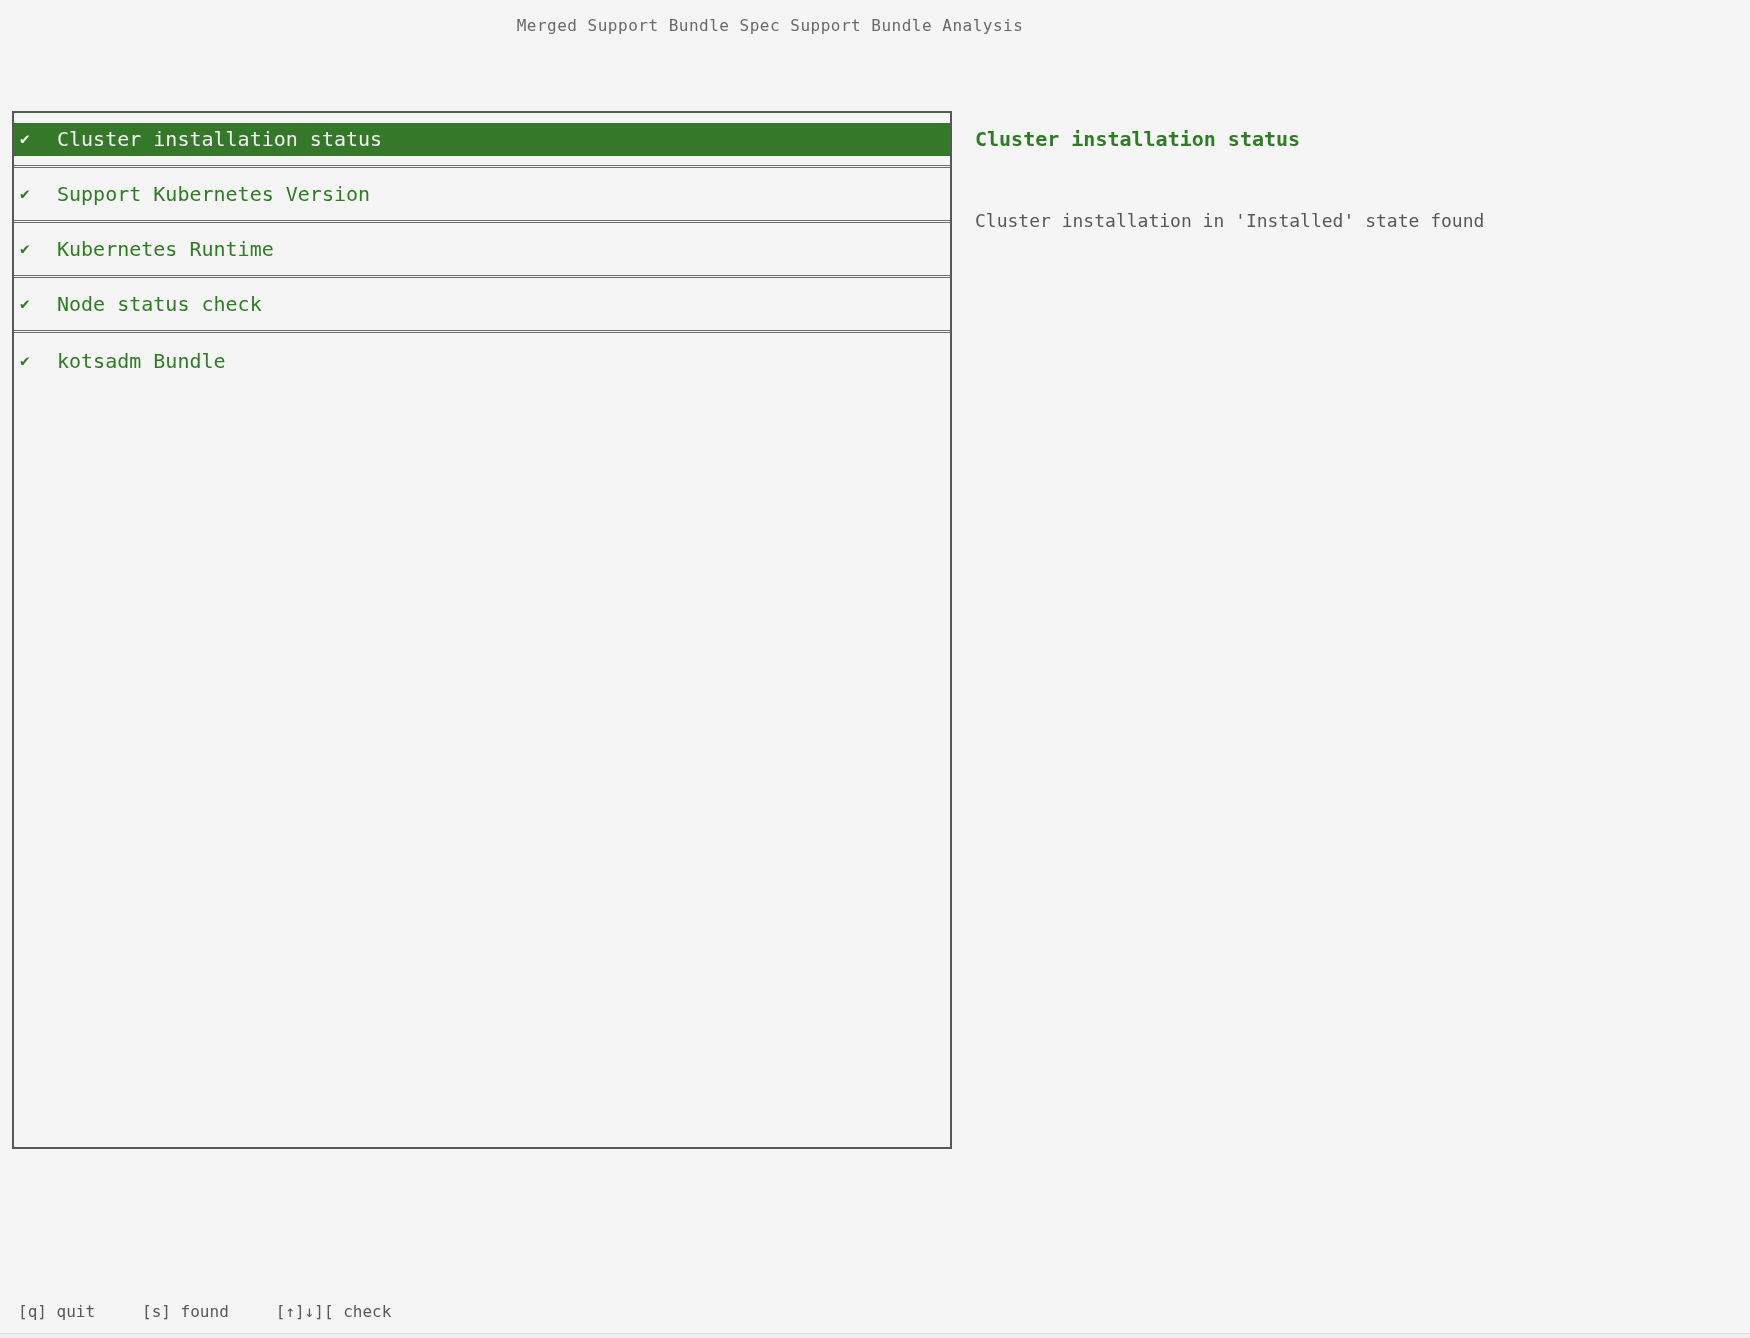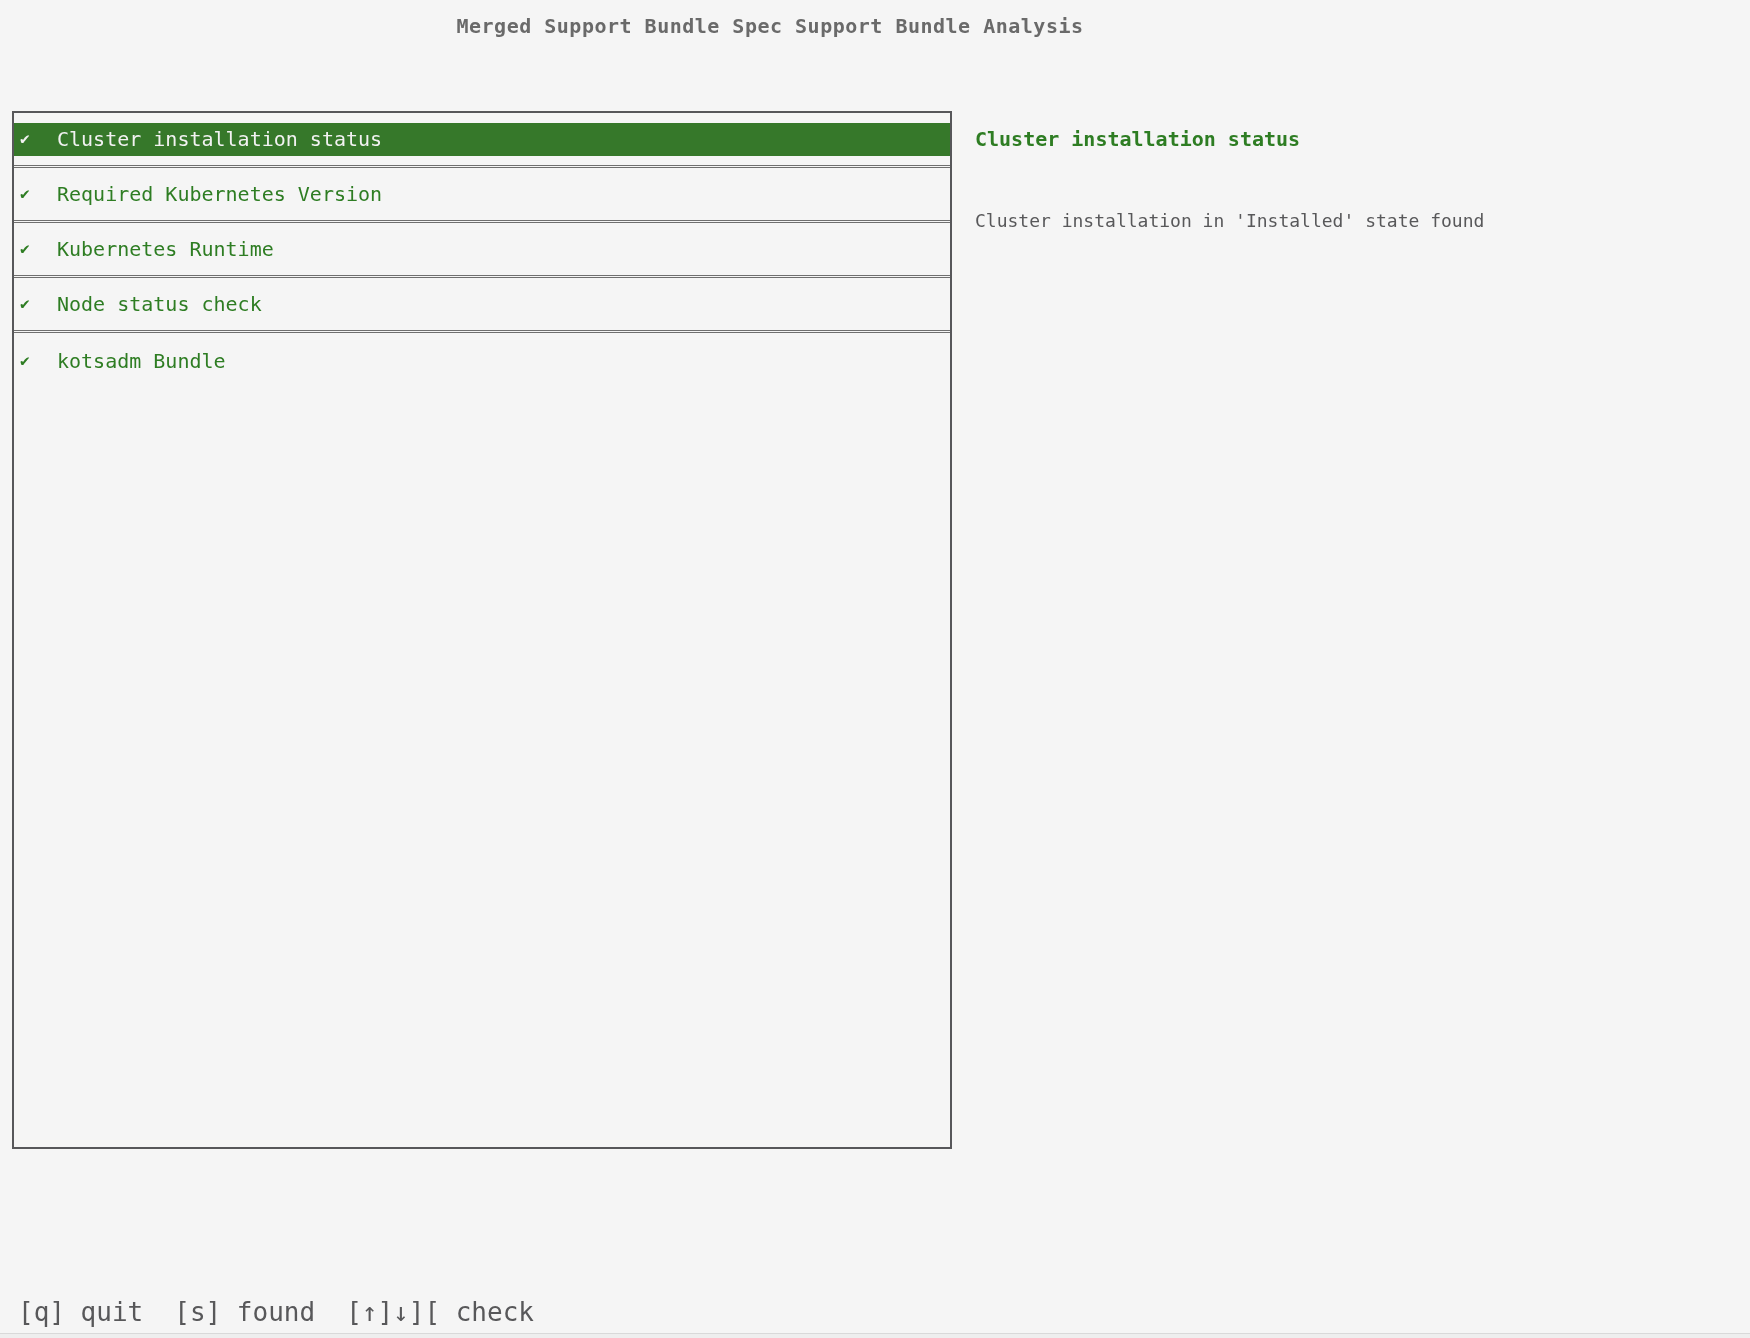--- a/index.html
+++ b/index.html
@@ -20,21 +20,21 @@
     overflow: hidden;
   }
   .screen { position: relative; width: 1750px; height: 1338px; }
 
   .title-wrap {
     position: absolute; left: 0; top: 13px; width: 1540px;
     text-align: center;
   }
   .title {
     display: inline-block;
-    font-size: 20px; font-weight: 700; color: var(--title-gray);
+    font-size: 16px; font-weight: 400; color: var(--title-gray);
     line-height: 26px; letter-spacing: 0.5px;
   }
 
   .listbox {
     position: absolute; left: 12px; top: 111px;
     width: 940px; height: 1038px;
     border: 2px solid var(--border);
     background: var(--bg);
   }
   .row {
@@ -68,22 +68,22 @@
     line-height: 26px; white-space: pre;
   }
   .detail-body {
     position: absolute; left: 975px; top: 208px;
     font-size: 18px; color: var(--gray-text);
     line-height: 26px; white-space: pre;
   }
 
   .footer {
     position: absolute; left: 18px; top: 1298px;
-    display: flex; gap: 31px;
-    font-size: 26px; color: var(--gray-text); line-height: 28px;
+    display: flex; gap: 47px;
+    font-size: 16px; color: var(--gray-text); line-height: 28px;
     white-space: pre;
   }
   .bottom-edge {
     position: absolute; left: 0; bottom: 0;
     width: 100%; height: 5px;
     background: #eeeeee;
     border-top: 1px solid #d9d9d9;
   }
 </style>
 </head>
@@ -100,21 +100,21 @@
     <div class="row selected has-sep">
       <div class="row-inner">
         <span class="check">✔</span>
         <span class="label">Cluster installation status</span>
       </div>
     </div>
 
     <div class="row has-sep">
       <div class="row-inner">
         <span class="check">✔</span>
-        <span class="label">Required Kubernetes Version</span>
+        <span class="label">Support Kubernetes Version</span>
       </div>
     </div>
 
     <div class="row has-sep">
       <div class="row-inner">
         <span class="check">✔</span>
         <span class="label">Kubernetes Runtime</span>
       </div>
     </div>
 

